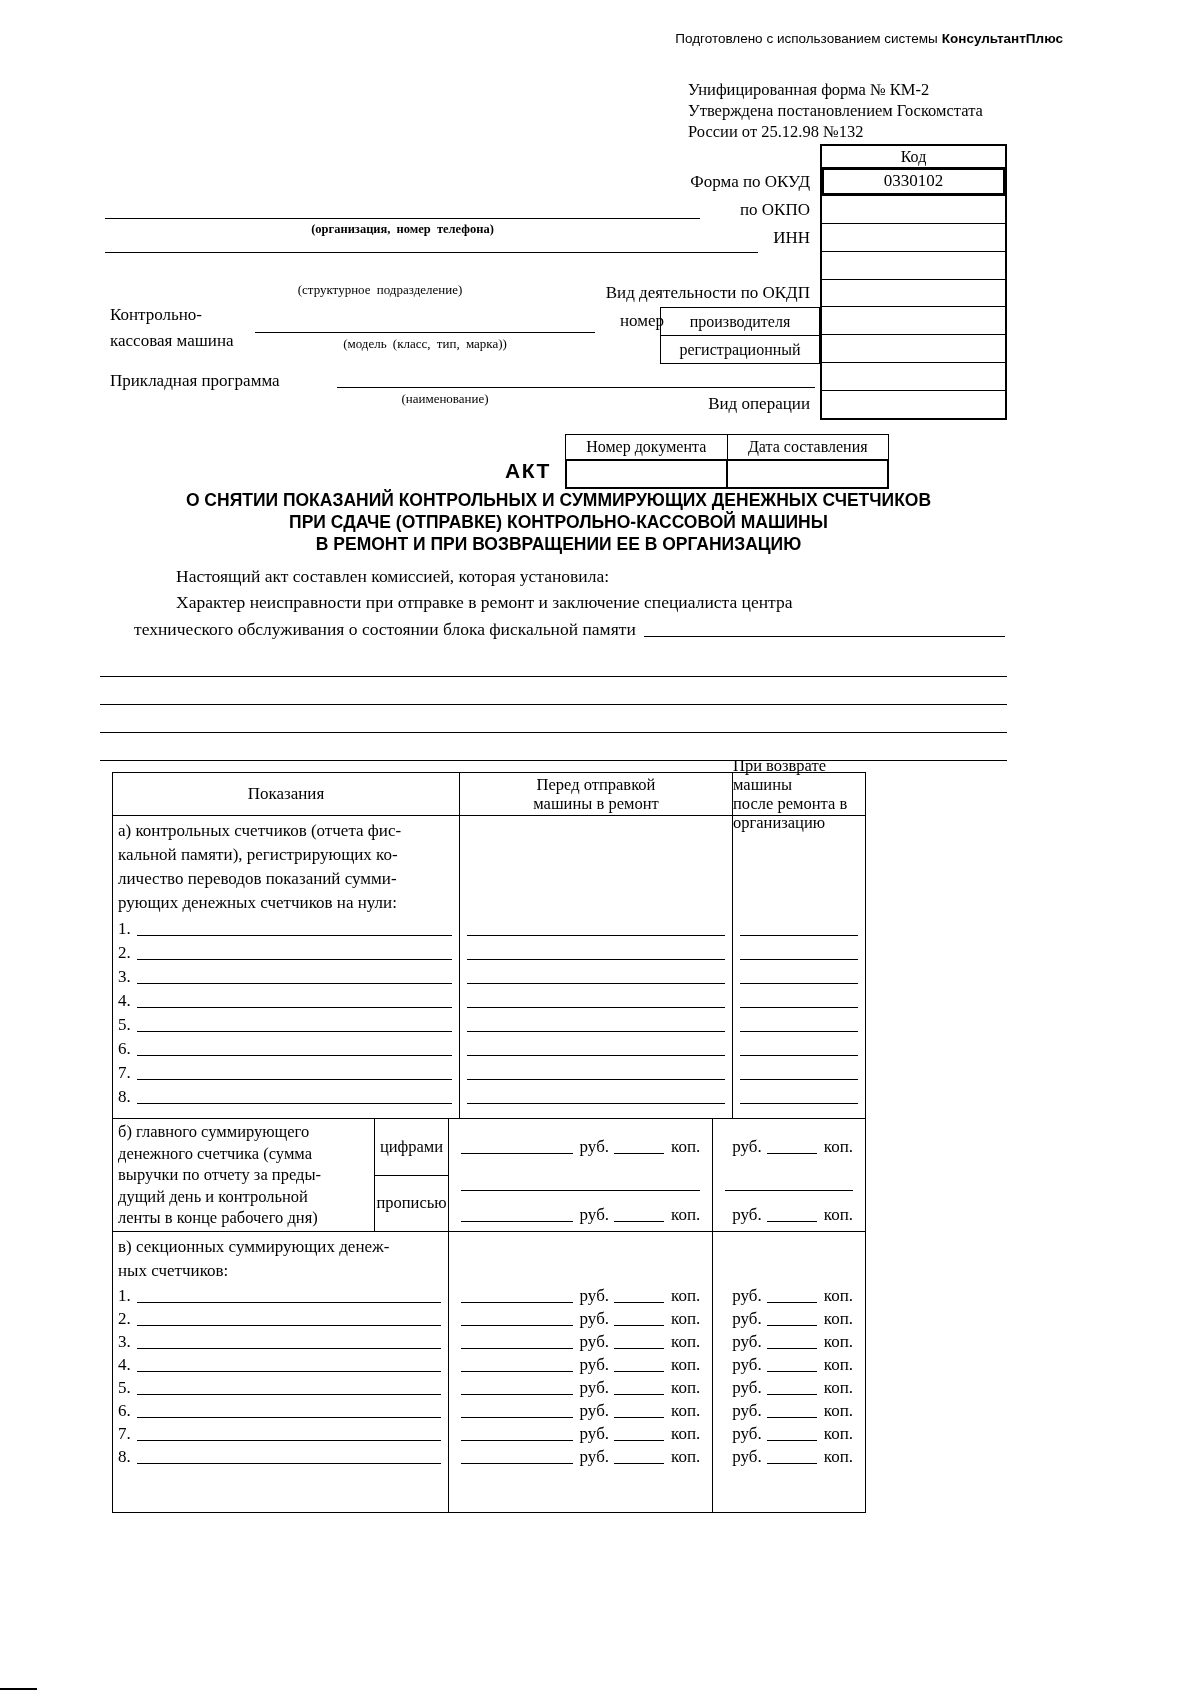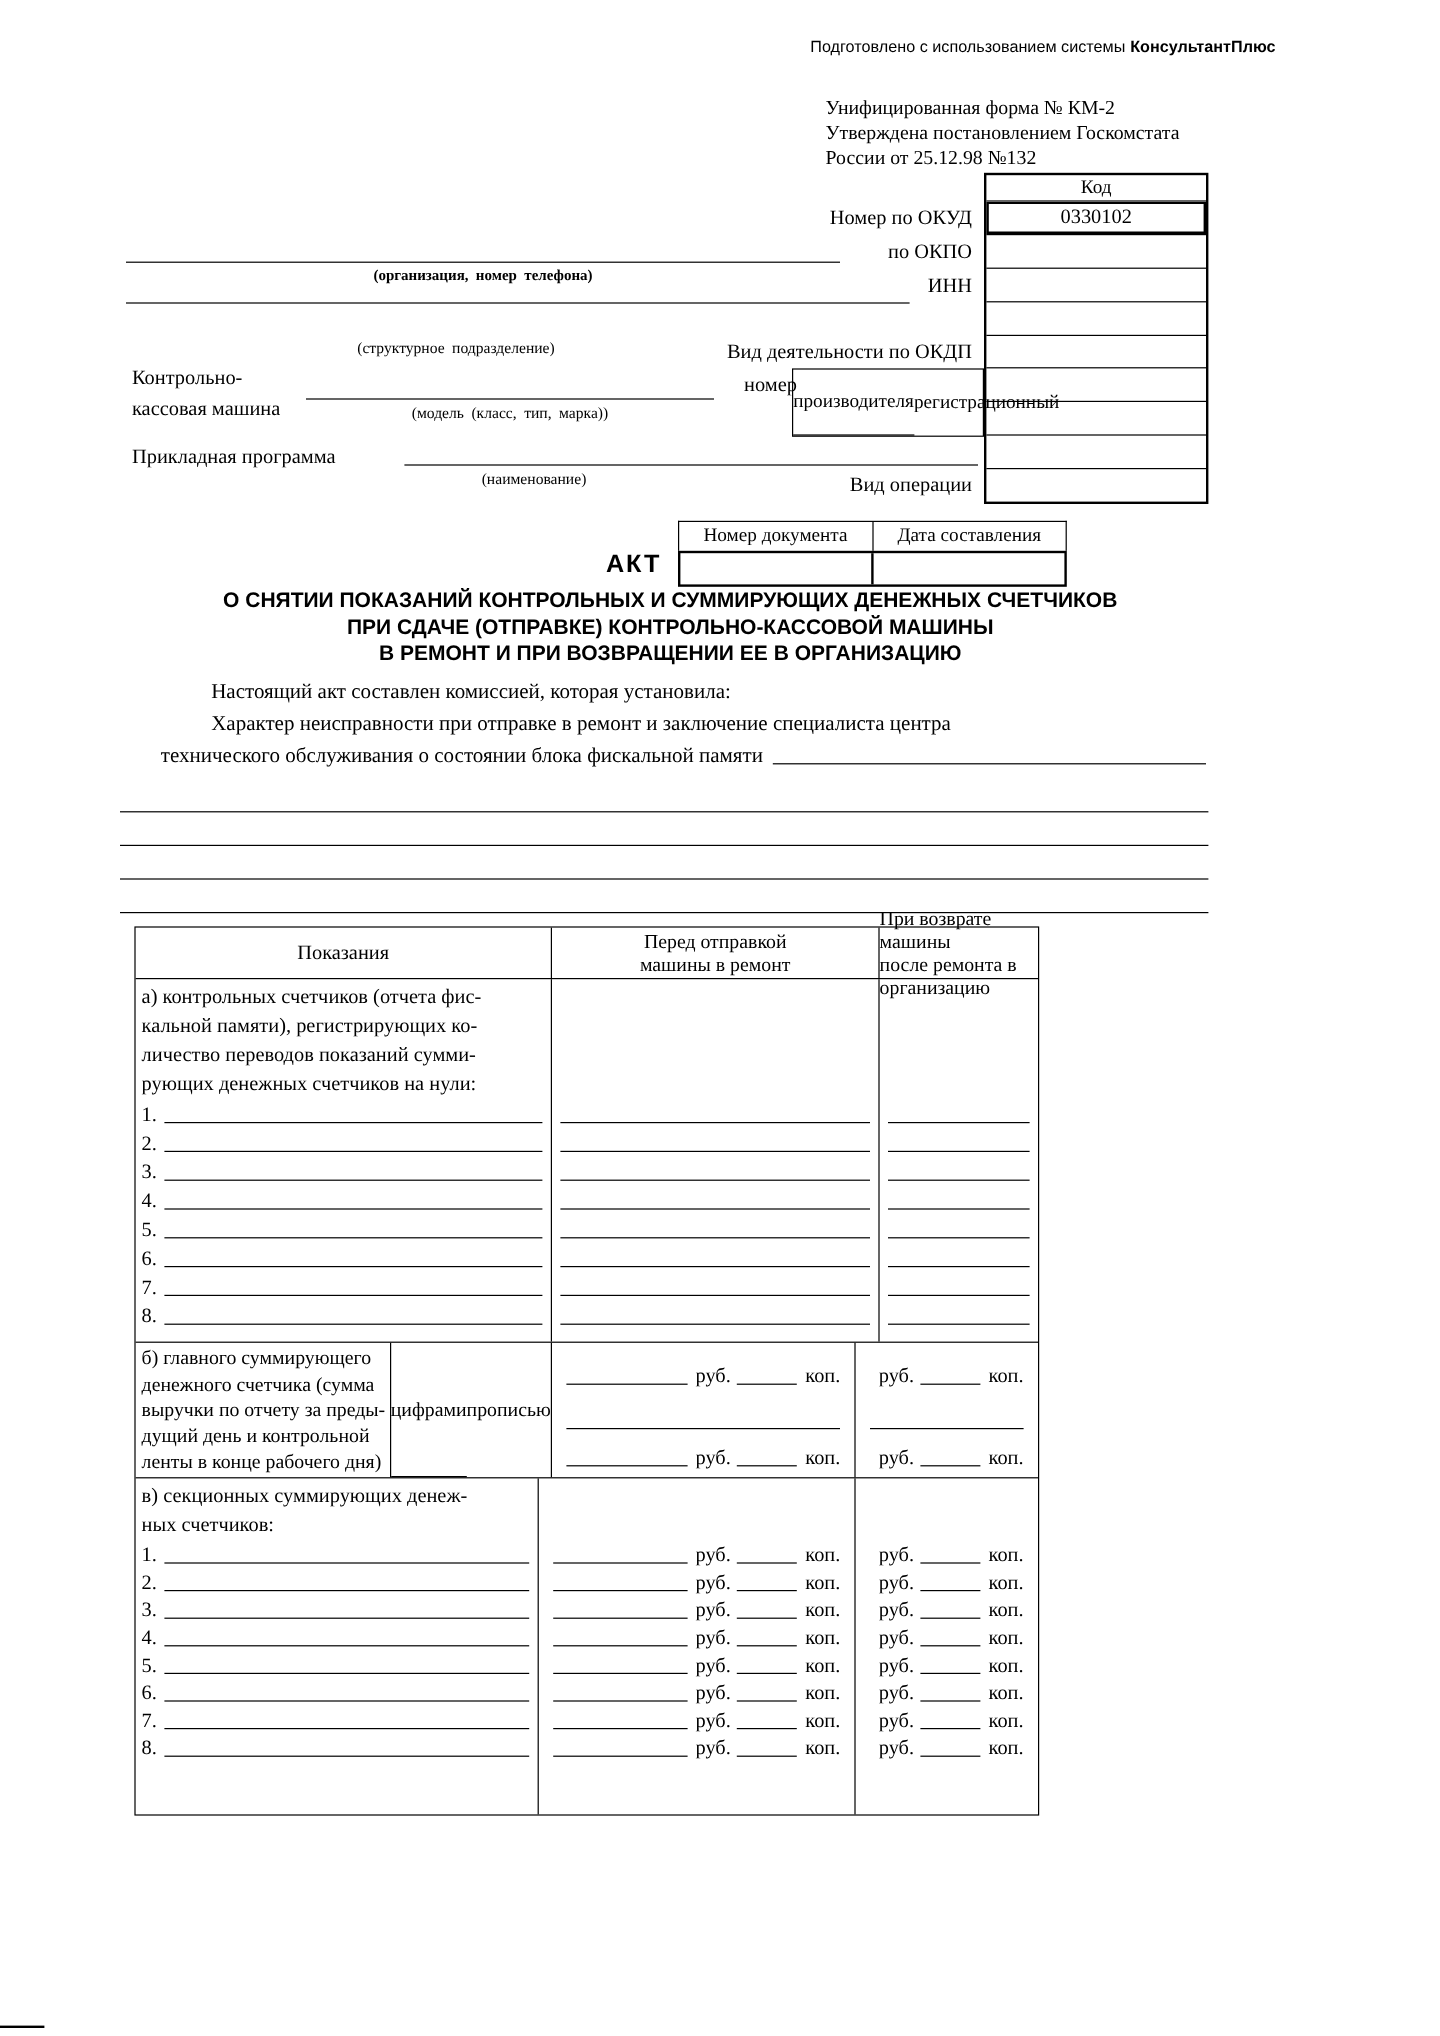--- a/index.html
+++ b/index.html
@@ -23,21 +23,21 @@
             font-size:17px; }
   .cb-row:last-child { border-bottom:none; }
   .cb-okud { box-shadow: inset 0 0 0 2px #000; }
 
   .fline { position:absolute; border-top:1px solid #000; height:0; }
   .caption { position:absolute; text-align:center; font-size:13px; word-spacing:3px; white-space:nowrap; }
   .caption.b { font-weight:bold; font-size:12.5px; }
   .flabel { position:absolute; font-size:17px; white-space:nowrap; }
 
   .numtable { position:absolute; left:660px; top:307px; width:160px; height:57px;
-              border:1px solid #000; display:flex; flex-direction:row; }
+              border:1px solid #000; display:flex; flex-direction:column; }
   .numtable .ncell { flex:1; display:flex; align-items:center; justify-content:center; font-size:16px; }
   .numtable .ncell:first-child { border-bottom:1px solid #000; }
 
   .doctable { position:absolute; left:565px; top:434px; width:324px; }
   .dt-head { display:flex; height:25px; border:1px solid #000; border-bottom:none; }
   .dt-cell { flex:1; display:flex; align-items:center; justify-content:center; font-size:16px; }
   .dt-cell:first-child { border-right:1px solid #000; }
   .dt-val { display:flex; height:30px; border:2px solid #000; }
   .dt-vcell { flex:1; }
   .dt-vcell:first-child { border-right:2px solid #000; }
@@ -73,21 +73,21 @@
   .sec-a .mc2, .sec-a .mc3 { padding:3px 7px 0 7px; }
   .aspacer { height:96px; }
   .lrow { height:24px; display:flex; align-items:flex-end; }
   .lrow .lline { flex:1; border-bottom:1px solid #000; margin-bottom:3px; }
 
   .sec-b { height:113px; }
   .sec-b .mc1 { display:flex; padding:0; }
   .bdesc { width:262px; border-right:1px solid #000; padding:2px 3px 0 5px; font-size:16.5px;
            line-height:21.5px; }
   .bdesc div { white-space:nowrap; }
-  .bsub { flex:1; display:flex; flex-direction:row; }
+  .bsub { flex:1; display:flex; flex-direction:column; }
   .bcell { flex:1; display:flex; align-items:center; justify-content:center; font-size:16.5px; }
   .bcell:first-child { border-bottom:1px solid #000; }
   .sec-b .mc2, .sec-b .mc3 { display:flex; flex-direction:column; }
   .btop { height:56px; display:flex; align-items:center; padding:0 12px; }
   .bbot { flex:1; padding:6px 12px 0 12px; }
   .fullline { border-bottom:1px solid #000; height:10px; }
   .bbot .rk { margin-top:14px; }
 
   .rk { display:flex; align-items:flex-end; width:100%; }
   .rk .l1 { flex:1; border-bottom:1px solid #000; margin-bottom:3px; }
@@ -112,21 +112,21 @@
   <div class="note">
     <span class="pfx">Подготовлено с использованием системы</span><b>КонсультантПлюс</b>
   </div>
 
   <div class="approval">
     <div>Унифицированная форма № КМ-2</div>
     <div>Утверждена постановлением Госкомстата</div>
     <div>России от 25.12.98 №132</div>
   </div>
 
-  <div class="clabel" style="top:172px;">Номер по ОКУД</div>
+  <div class="clabel" style="top:172px;">Форма по ОКУД</div>
   <div class="clabel" style="top:200px;">по ОКПО</div>
   <div class="clabel" style="top:228px;">ИНН</div>
   <div class="clabel" style="top:283px;">Вид деятельности по ОКДП</div>
   <div class="clabel" style="top:394px;">Вид операции</div>
 
   <div class="codebox">
     <div class="cb-head">Код</div>
     <div class="cb-row cb-okud">
         <span>0330102</span>
       </div>

